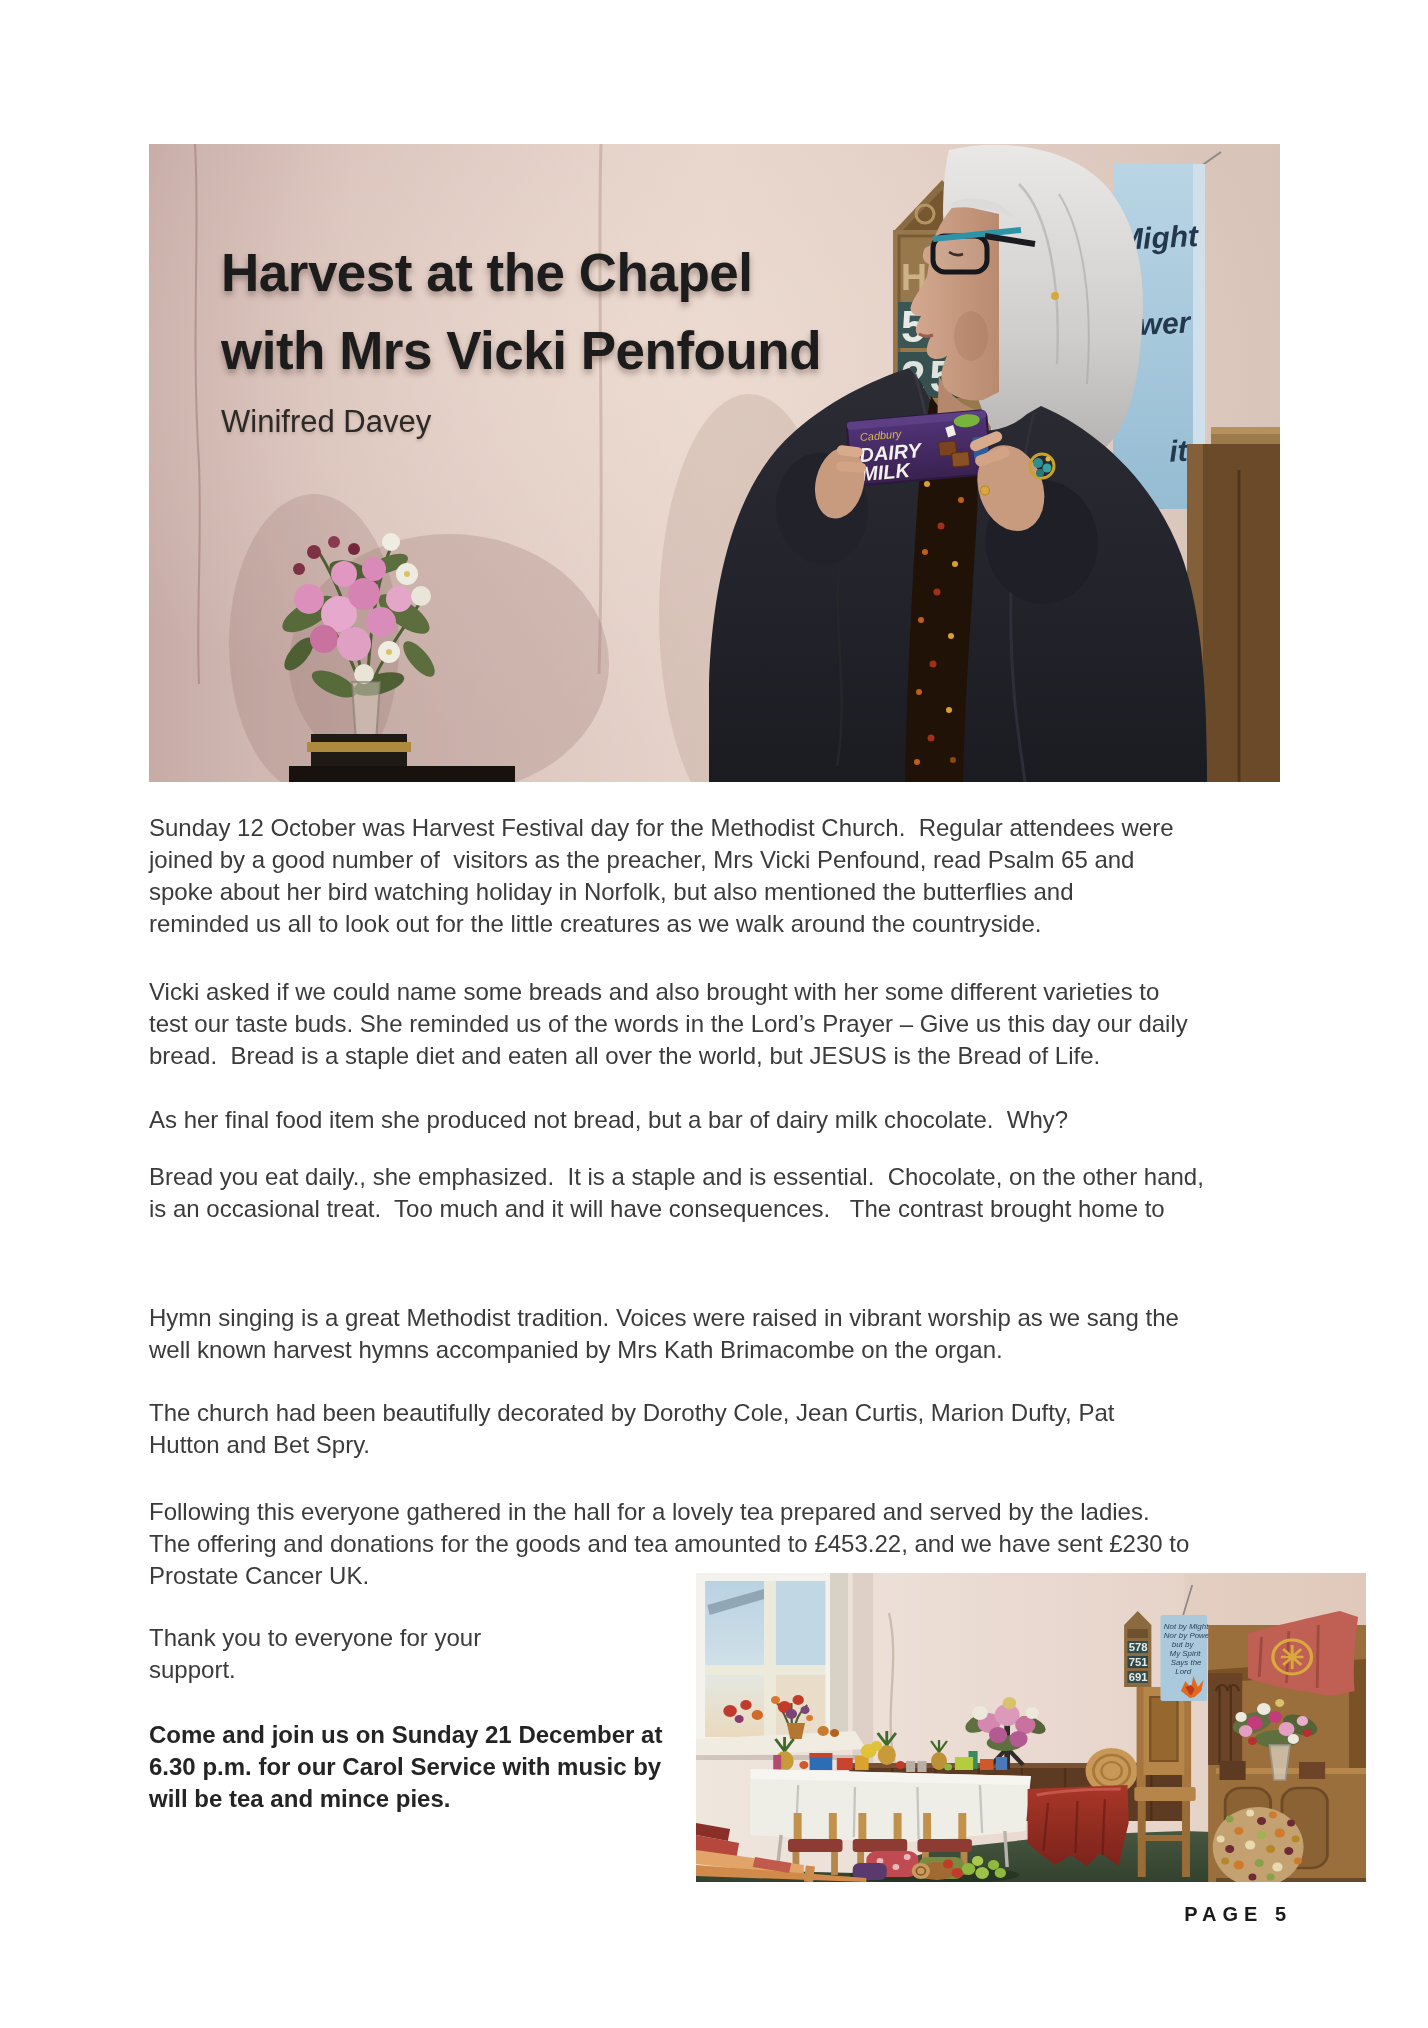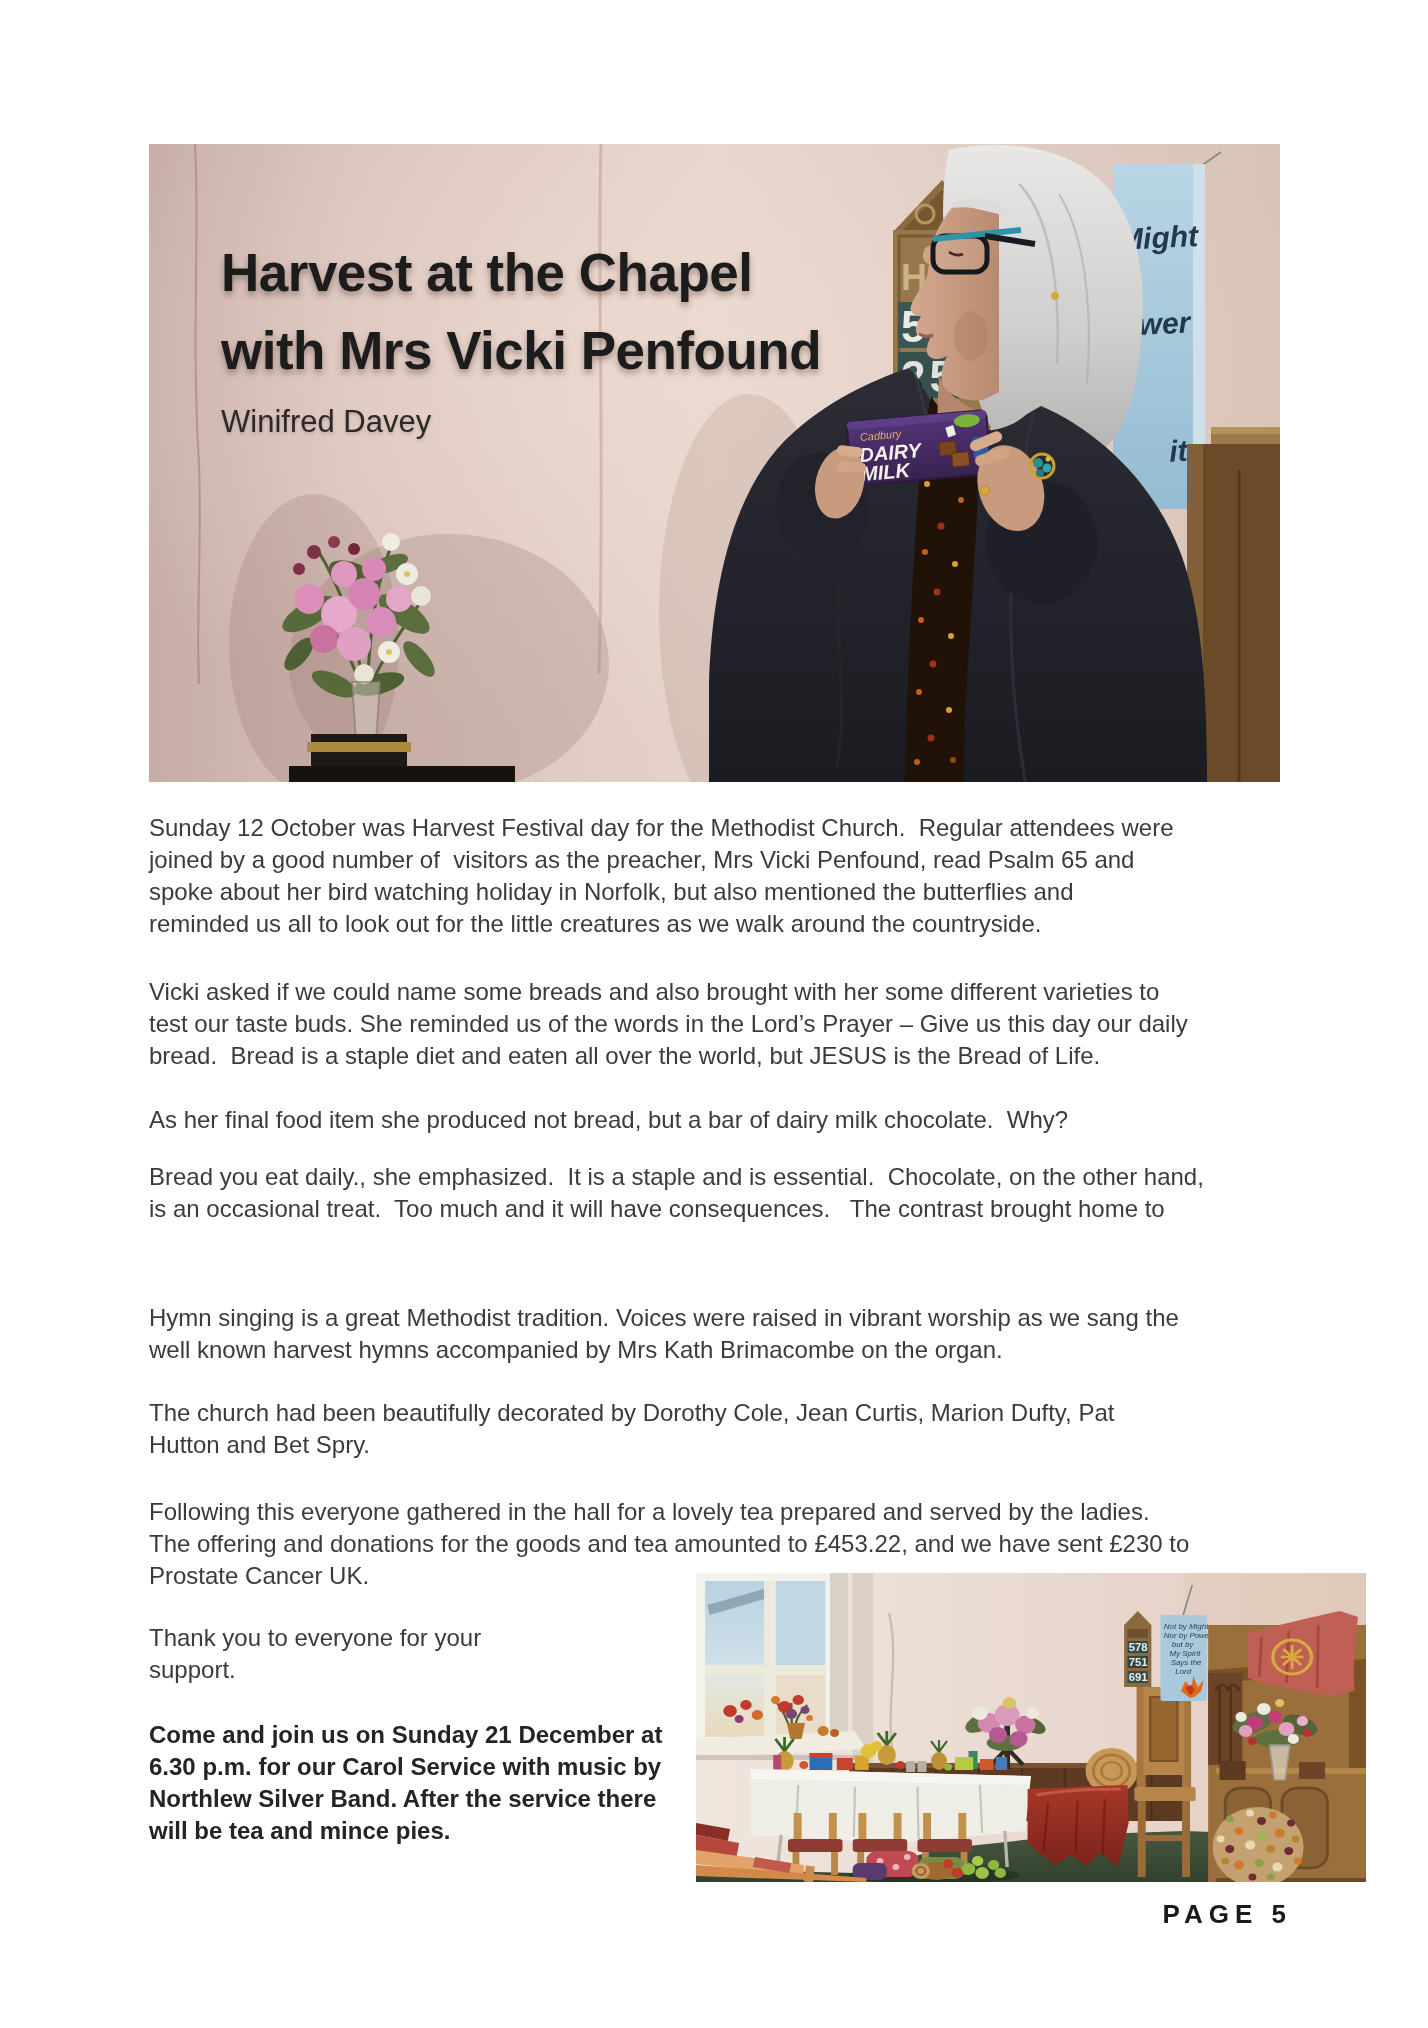--- a/index.html
+++ b/index.html
@@ -15,21 +15,21 @@
                color:#2c2926;text-shadow:0 2px 3px rgba(90,65,58,0.25);}
   
   .para{position:absolute;left:149px;font-size:24px;line-height:32px;color:#3b3b3b;}
   .para div{white-space:pre;}
   .para.bold{font-weight:bold;color:#242424;}
   
   .hall{position:absolute;left:696px;top:1573px;width:670px;height:309px;}
   .hall svg{position:absolute;left:0;top:0;width:100%;height:100%;display:block;}
   
   .page-num{position:absolute;left:1020px;top:1899px;width:272px;text-align:right;
-            font-size:26px;line-height:30px;font-weight:bold;letter-spacing:6px;color:#1a1a1a;}
+            font-size:20px;line-height:30px;font-weight:bold;letter-spacing:6px;color:#1a1a1a;}
   text{font-family:"Liberation Sans", sans-serif;}
 </style>
 </head>
 <body>
 
 <div class="page">
 
   <div class="hero">
     <svg viewBox="0 0 1131 638" preserveAspectRatio="none">
       <defs>
@@ -272,21 +272,20 @@
       <div>The offering and donations for the goods and tea amounted to £453.22, and we have sent £230 to</div>
       <div>Prostate Cancer UK.</div>
     </div>
   <div class="para" style="top:1622px">
       <div>Thank you to everyone for your</div>
       <div>support.</div>
     </div>
   <div class="para bold" style="top:1719px">
       <div>Come and join us on Sunday 21 December at</div>
       <div>6.30 p.m. for our Carol Service with music by</div>
-      <div>Northlew Silver Band. After the service there</div>
       <div>will be tea and mince pies.</div>
     </div>
 
   <div class="hall">
     <svg viewBox="0 0 590 309" preserveAspectRatio="none">
       <defs>
         <linearGradient id="hallWall" x1="0" y1="0" x2="1" y2="0">
           <stop offset="0" stop-color="#efe6de"></stop>
             <stop offset="0.55" stop-color="#e9d8cf"></stop>
             <stop offset="1" stop-color="#e2cdc0"></stop>

